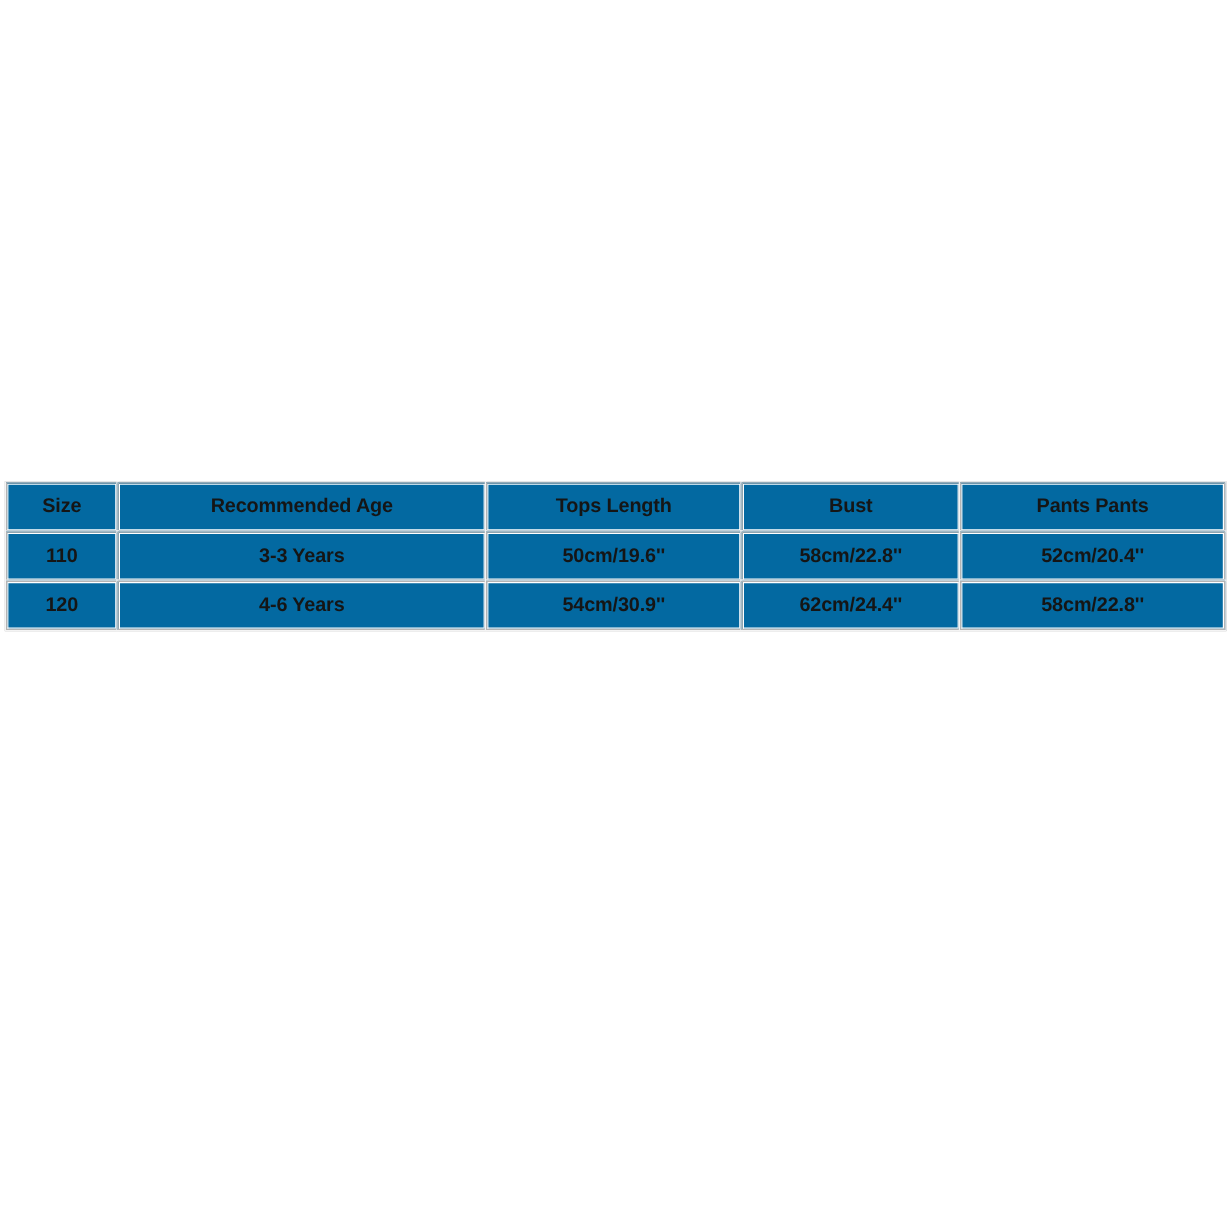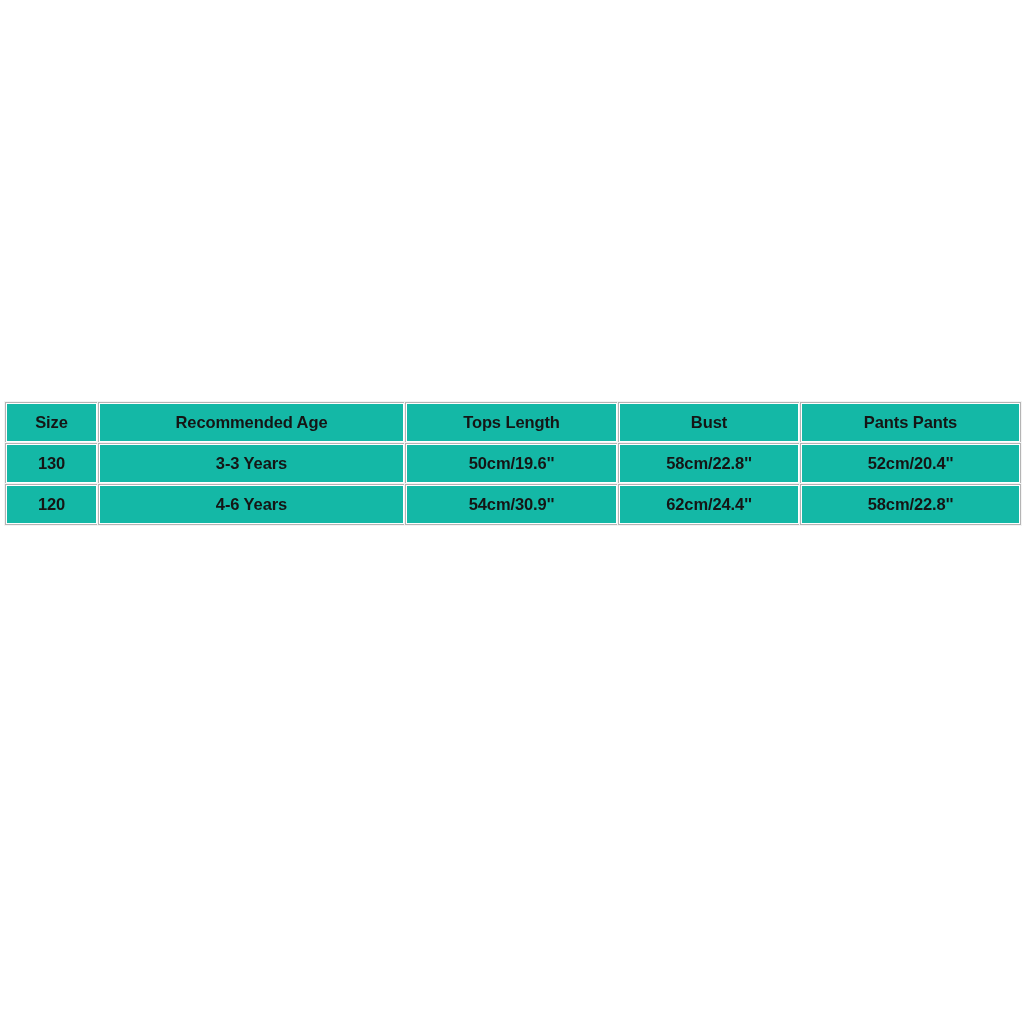--- a/index.html
+++ b/index.html
@@ -42,21 +42,21 @@
     background: #ffffff;
     table-layout: fixed;
   }
 
   table.size-chart td {
     border: 1px solid #b4b4b4;
     box-shadow:
         inset 1px 1px 0 #ffffff,
         inset -1px -1px 0 #ffffff,
         0 0 0 1px #f4f4f4;
-    background: #14b8a6;
+    background: #0369a1;
     height: 39px;
     padding: 0 4px;
     text-align: center;
     vertical-align: middle;
     color: #151515;
     font-weight: bold;
     font-size: 16.5px;
     line-height: 1.15;
     letter-spacing: -0.1px;
     white-space: nowrap;
@@ -95,21 +95,21 @@
           <td>Size</td>
           <td>Recommended Age</td>
           <td>Tops Length</td>
           <td>Bust</td>
           <td>Pants Pants</td>
         </tr>
       </thead>
 
       <tbody>
         <tr>
-          <td>130</td>
+          <td>110</td>
           <td>3-3 Years</td>
           <td>50cm/19.6''</td>
           <td>58cm/22.8''</td>
           <td>52cm/20.4''</td>
         </tr>
         <tr>
           <td>120</td>
           <td>4-6 Years</td>
           <td>54cm/30.9''</td>
           <td>62cm/24.4''</td>

